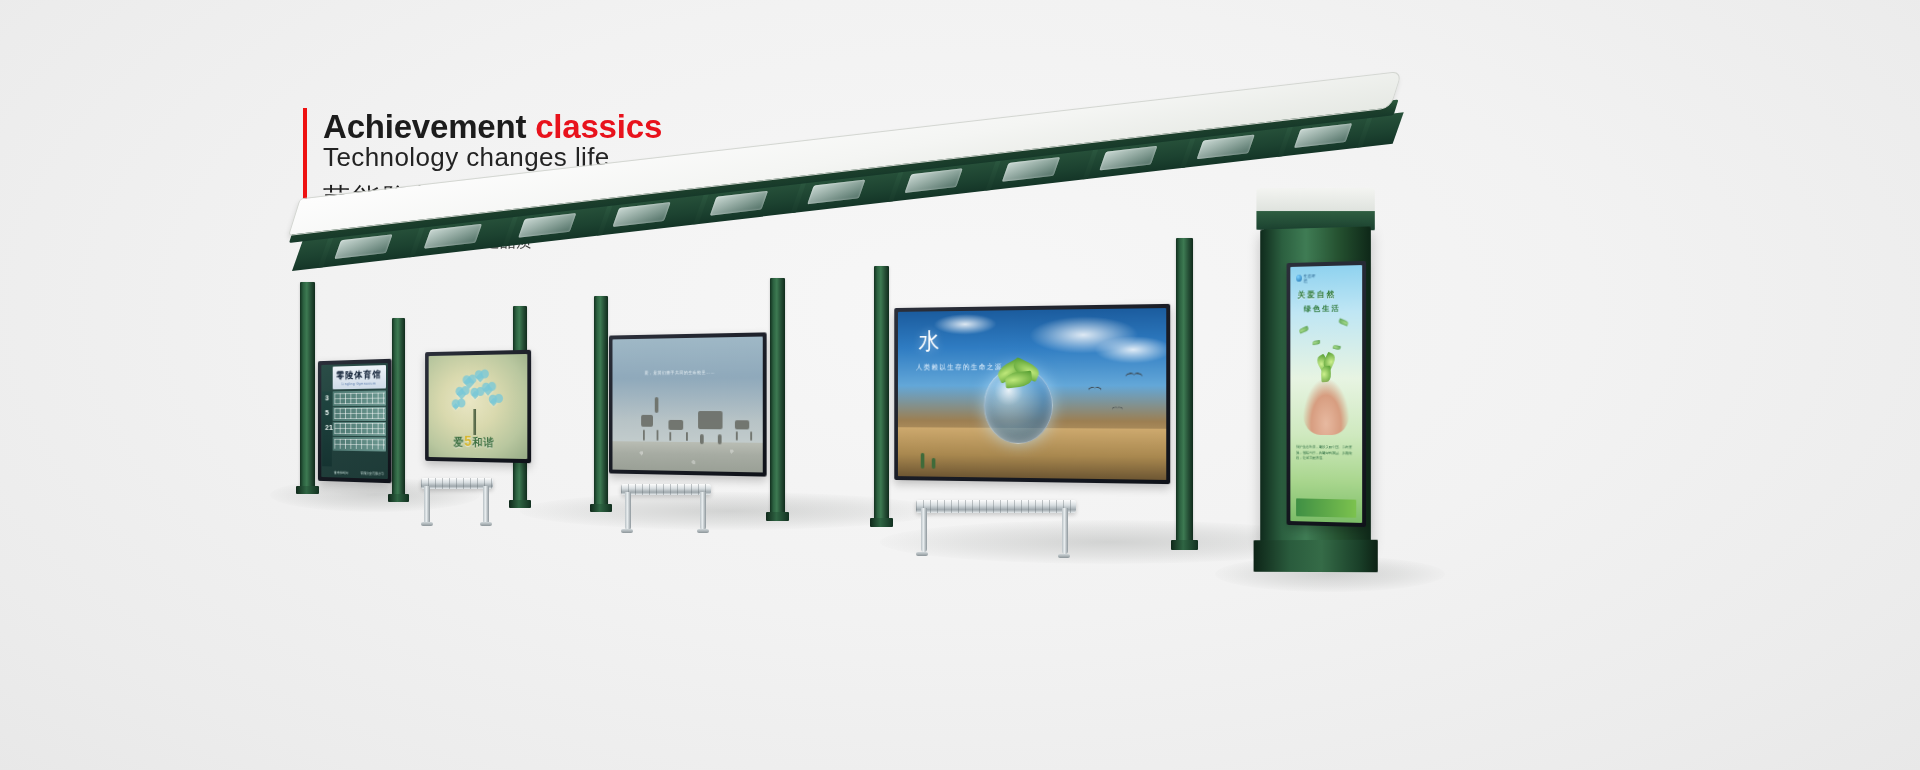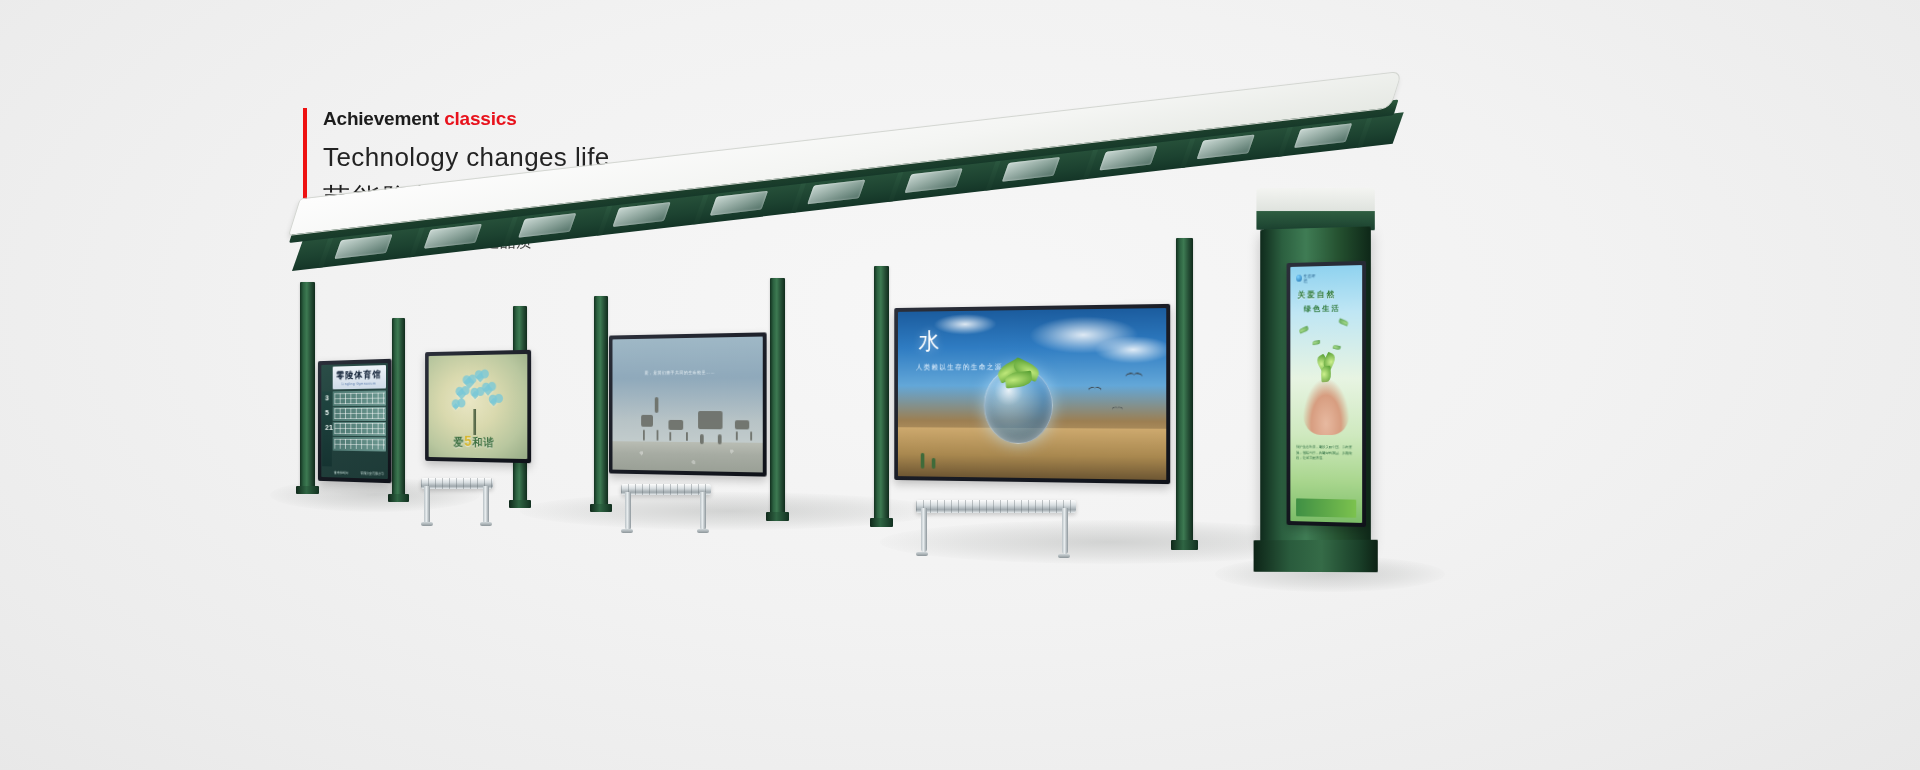--- a/index.html
+++ b/index.html
@@ -25,21 +25,21 @@
   }
   #accentbar {
     position: absolute;
     left: 0; top: 0;
     width: 4px; height: 158px;
     background: #ee1111;
   }
   .txt { position: absolute; left: 20px; white-space: nowrap; color: #1c1c1c; }
   #line1 {
     top: 0px;
-    font-size: 19px; font-weight: bold; letter-spacing: -0.2px;
+    font-size: 33px; font-weight: bold; letter-spacing: -0.2px;
   }
   #line1 .red { color: #e8121c; }
   #line2 {
     top: 34px;
     font-size: 26px; font-weight: 400; letter-spacing: 0.4px;
     color: #232323;
   }
   #line3 {
     top: 72px;
     font-size: 27px; font-weight: 400; letter-spacing: 3px;

